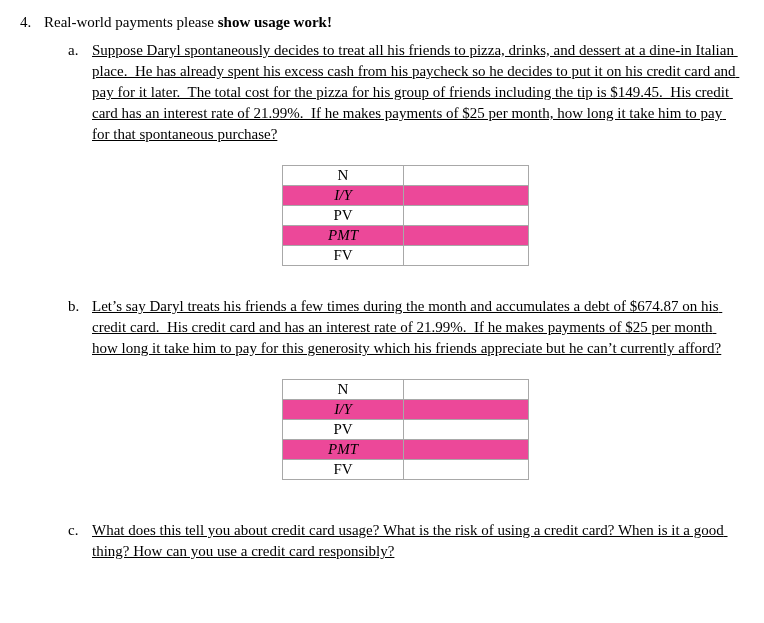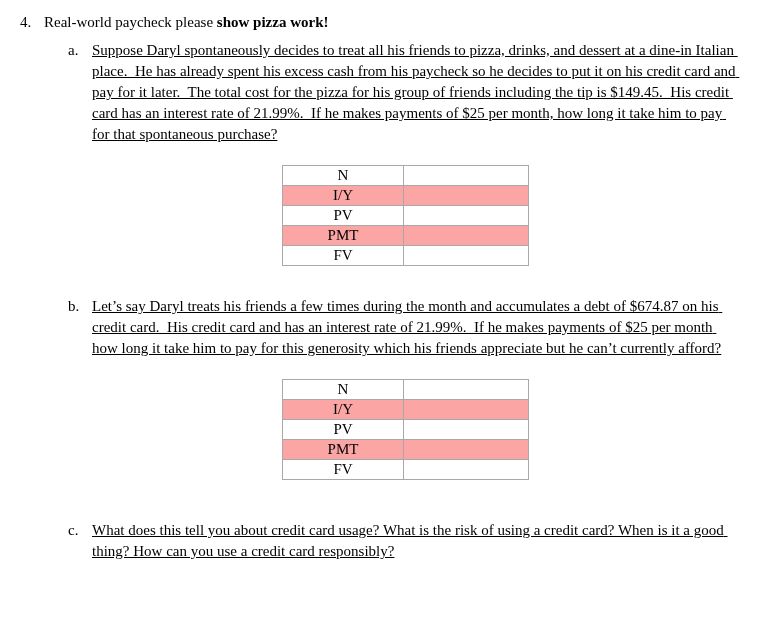--- a/index.html
+++ b/index.html
@@ -65,38 +65,39 @@
     line-height: 19px;
   }
   td.label-cell {
     width: 116px;
     text-align: center;
   }
   td.value-cell {
     width: 120px;
   }
   tr.shaded td {
-    background: #fca5a5;
+    background: #ec4899;
+    font-style: italic;
   }
   .table-b-wrap table.tvm-table {
     margin-bottom: 40px;
   }
   .part-c {
     margin-top: 10px;
   }
 </style>
 </head>
 <body>
 
 <div class="page">
 
   <div class="q-row">
     <span class="q-num">4.</span>
     <div class="q-title">
-      <span>Real-world paycheck please </span><b>show pizza work!</b>
+      <span>Real-world payments please </span><b>show usage work!</b>
     </div>
   </div>
 
   <div class="parts">
 
     <div class="part">
       <span class="part-label">a.</span>
       <div class="part-text">Suppose Daryl spontaneously decides to treat all his friends to pizza, drinks, and dessert at a dine-in Italian place.  He has already spent his excess cash from his paycheck so he decides to put it on his credit card and pay for it later.  The total cost for the pizza for his group of friends including the tip is $149.45.  His credit card has an interest rate of 21.99%.  If he makes payments of $25 per month, how long it take him to pay for that spontaneous purchase?</div>
     </div>
 

